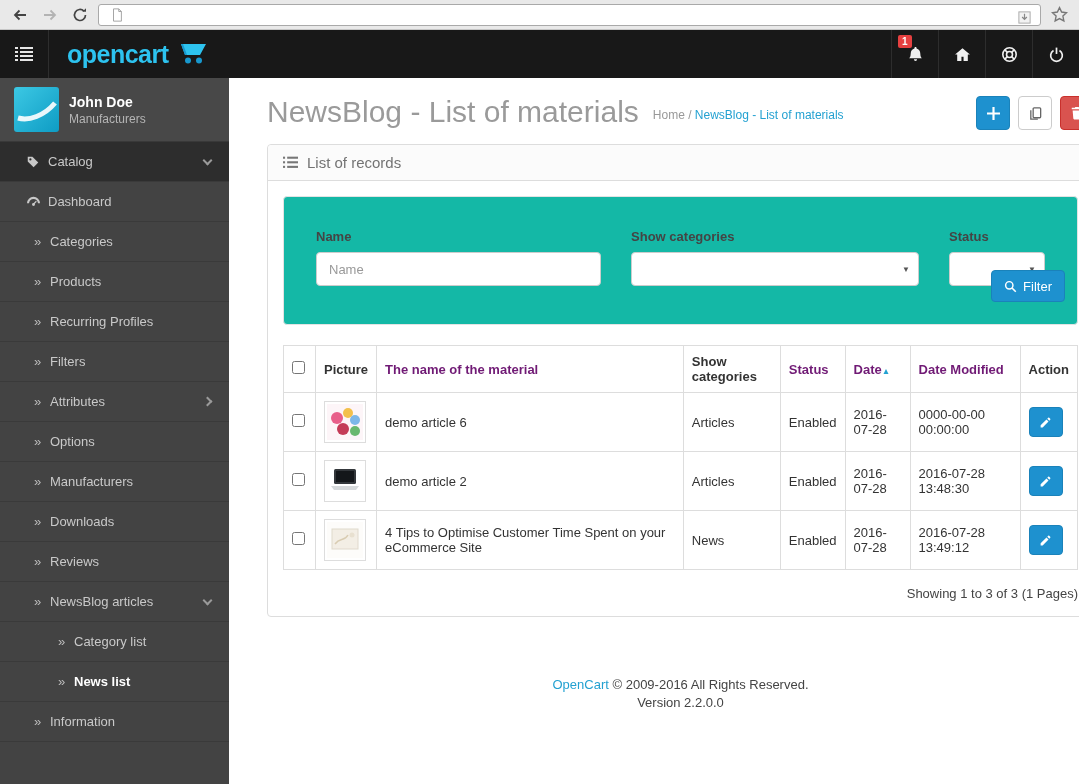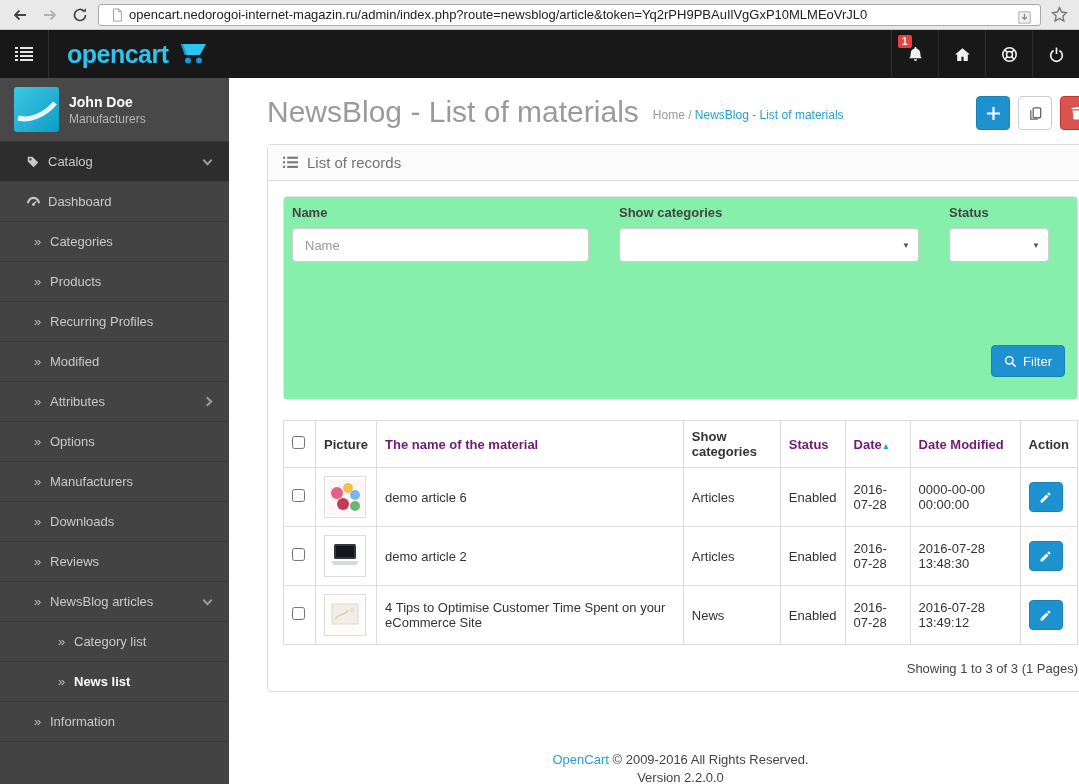--- a/index.html
+++ b/index.html
@@ -67,22 +67,22 @@
   .btn-danger  { background:#d9534f; border-color:#c9302c; }
 
   
   .panel { margin-top:14px; border:1px solid #ddd; border-radius:4px; background:#fff; }
   .panel-heading { padding:9px 15px; background:#fbfbfb; border-bottom:1px solid #ddd;
                    color:#737373; font-size:15px; display:flex; align-items:center; gap:9px;
                    border-radius:4px 4px 0 0; }
   .panel-body { padding:15px; }
 
   
-  .well { background:#86efac; border:1px solid #e3e3e3; border-radius:4px;
-          padding:8px; position:relative; height:204px; }
+  .well { background:#14b8a6; border:1px solid #e3e3e3; border-radius:4px;
+          padding:32px; position:relative; height:129px; }
   .filter-row { display:flex; }
   .fcol label { display:block; font-size:13px; font-weight:bold; color:#444; margin-bottom:8px; }
   .fcol input[type=text] { width:100%; height:34px; border:1px solid #ccc; border-radius:4px;
           padding:0 12px; font-size:13px; color:#555; font-family:"Liberation Sans",sans-serif; }
   .fcol input::placeholder { color:#999; }
   .c1 { width:297px; }
   .c2 { width:300px; margin-left:30px; }
   .c3 { width:100px; margin-left:30px; }
   .select-wrap { position:relative; }
   .select-wrap select { width:100%; height:34px; border:1px solid #ccc; border-radius:4px;
@@ -134,21 +134,20 @@
         <path d="M14 1.2v3.6h-3.6z" fill="#444"></path>
       </svg>
   </span>
   <div class="url-bar">
     <span class="bicon">
       <svg width="14" height="14" viewBox="0 0 16 16">
           <path d="M4 1h6l3 3v11H4z" fill="#fff" stroke="#999"></path>
           <path d="M10 1v3h3" fill="none" stroke="#999"></path>
         </svg>
     </span>
-    <span class="url-text">opencart.nedorogoi-internet-magazin.ru/admin/index.php?route=newsblog/article&amp;token=Yq2rPH9PBAuIlVgGxP10MLMEoVrJL0</span>
     <span class="url-right">
       <span class="bicon">
         <svg width="15" height="15" viewBox="0 0 16 16">
             <rect x="2" y="2" width="12" height="12" fill="#f2f2f2" stroke="#a8a8a8"></rect>
             <path d="M8 4v6M5.5 7.5L8 10l2.5-2.5" stroke="#888" fill="none" stroke-width="1.3"></path>
           </svg>
       </span>
     </span>
   </div>
   <span class="bicon">
@@ -258,21 +257,21 @@
       <li class="mi lv1">
         <span class="mi-ic ang">»</span>
         <span class="mi-label">Products</span>
       </li>
       <li class="mi lv1">
         <span class="mi-ic ang">»</span>
         <span class="mi-label">Recurring Profiles</span>
       </li>
       <li class="mi lv1">
         <span class="mi-ic ang">»</span>
-        <span class="mi-label">Modified</span>
+        <span class="mi-label">Filters</span>
       </li>
       <li class="mi lv1">
         <span class="mi-ic ang">»</span>
         <span class="mi-label">Attributes</span>
         <span class="mi-caret caret-right"></span>
       </li>
       <li class="mi lv1">
         <span class="mi-ic ang">»</span>
         <span class="mi-label">Options</span>
       </li>

